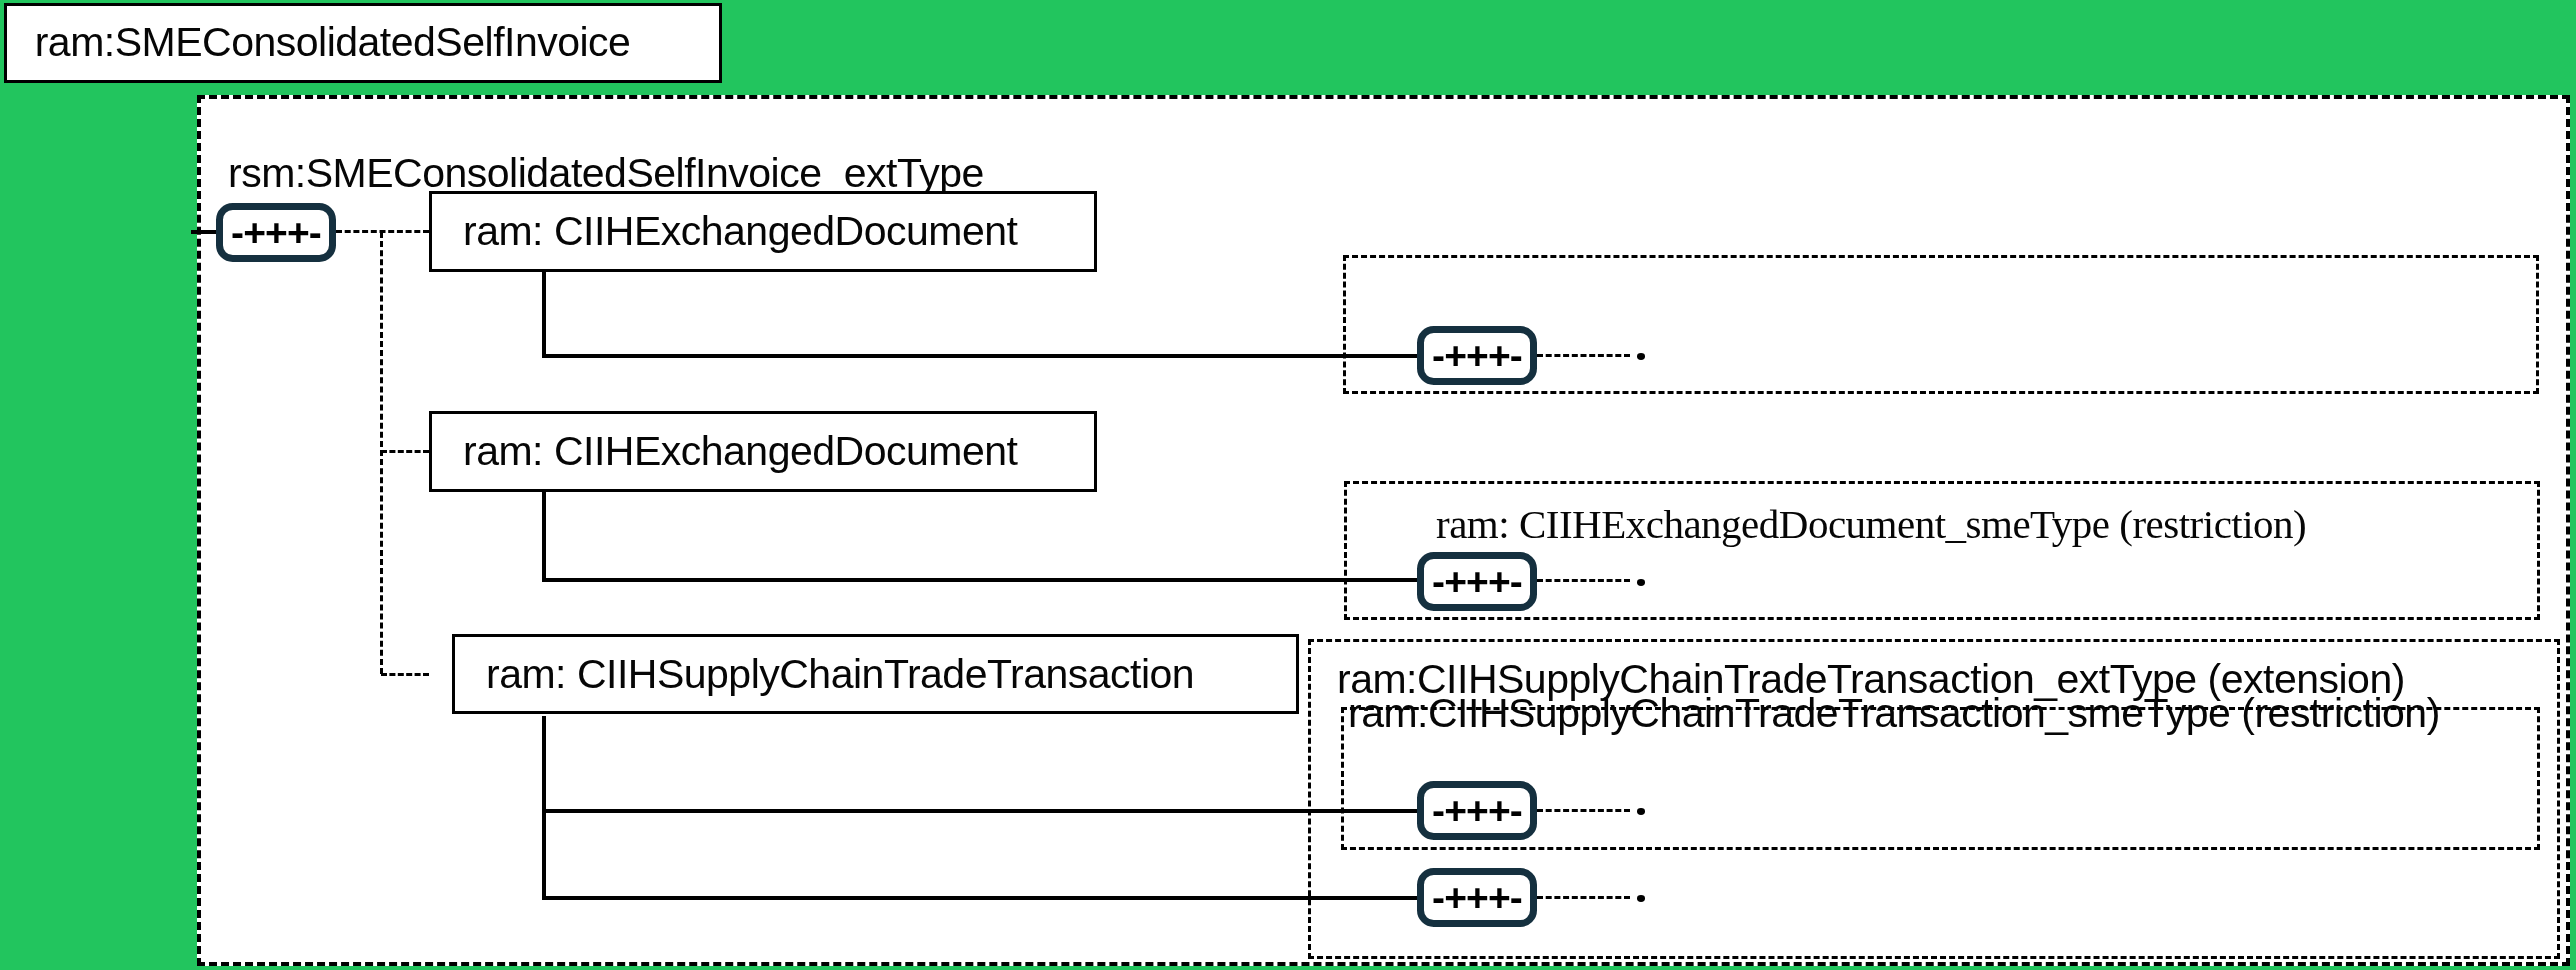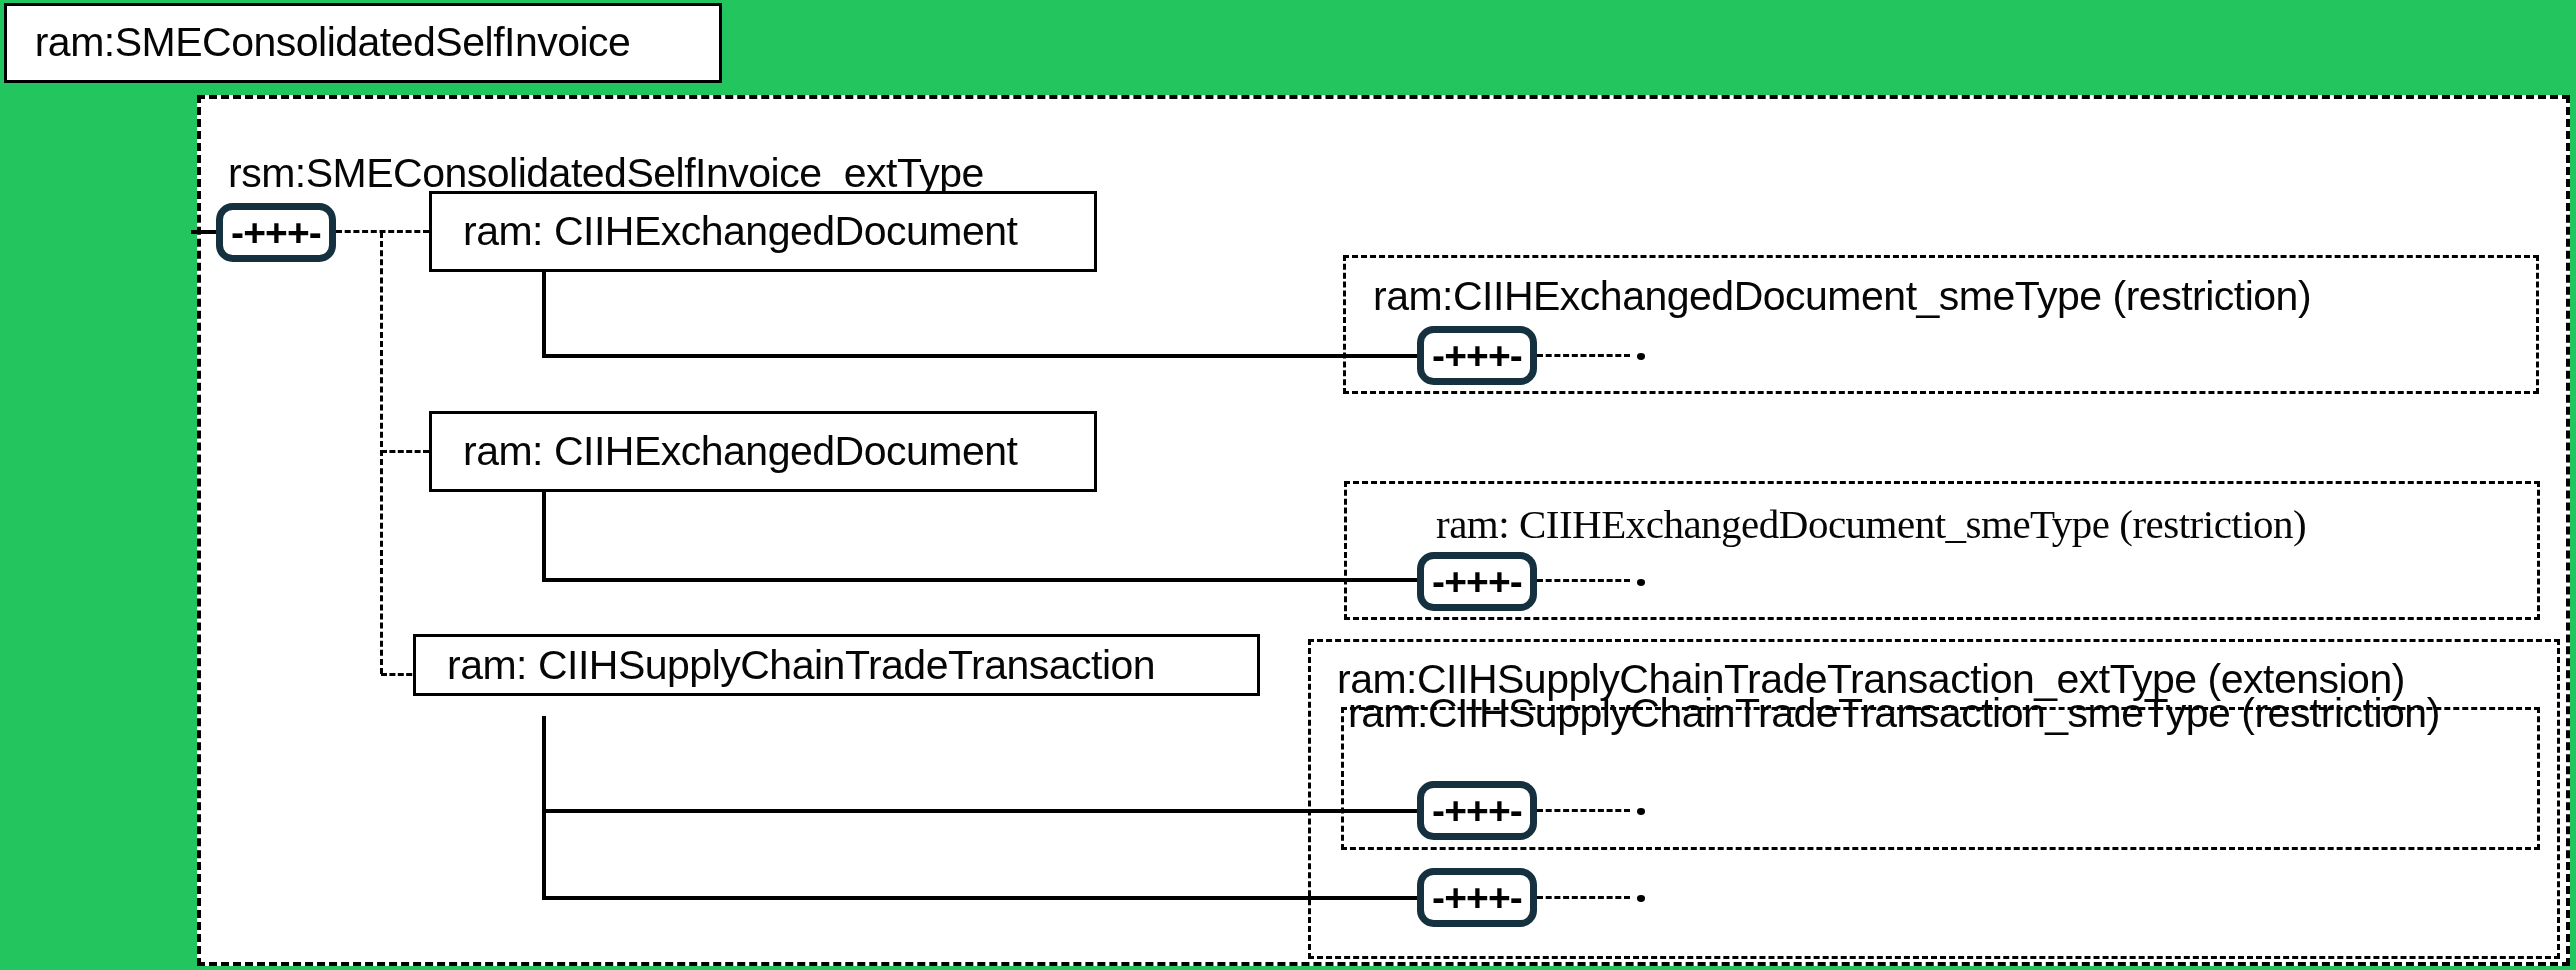--- a/index.html
+++ b/index.html
@@ -43,38 +43,37 @@
   <div class="hdash" style="left:381px;top:450px;width:48px;"></div>
   <div class="hdash" style="left:381px;top:673px;width:48px;"></div>
 
   <div class="box-solid z4" style="left:429px;top:191px;width:668px;height:81px;">
     <span class="lbl pad">ram: CIIHExchangedDocument</span>
   </div>
   <div class="vline" style="left:542px;top:272px;height:83px;"></div>
   <div class="hline" style="left:542px;top:354px;width:875px;"></div>
 
   <div class="box-dashed z2" style="left:1343px;top:255px;width:1196px;height:139px;"></div>
-  <div class="lbl flabel z4" style="left:1373px;top:274px;">ram:CIIHExchangedDocument_smeType (restriction)</div>
   <div class="conn" style="left:1417px;top:326px;">-+++-</div>
   <div class="hdash" style="left:1537px;top:354px;width:93px;"></div>
   <div class="dot" style="left:1637px;top:353px;"></div>
 
   <div class="box-solid z4" style="left:429px;top:411px;width:668px;height:81px;">
     <span class="lbl pad">ram: CIIHExchangedDocument</span>
   </div>
   <div class="vline" style="left:542px;top:492px;height:87px;"></div>
   <div class="hline" style="left:542px;top:578px;width:875px;"></div>
 
   <div class="box-dashed z2" style="left:1344px;top:481px;width:1196px;height:139px;"></div>
   <div class="lbl flabel z4" style="left:1436px;top:502px;font-family:Liberation Serif, serif;">ram: CIIHExchangedDocument_smeType (restriction)</div>
   <div class="conn" style="left:1417px;top:552px;">-+++-</div>
   <div class="hdash" style="left:1537px;top:579px;width:93px;"></div>
   <div class="dot" style="left:1637px;top:579px;"></div>
 
-  <div class="box-solid z4" style="left:413px;top:634px;width:847px;height:62px;">
+  <div class="box-solid z4" style="left:452px;top:634px;width:847px;height:80px;">
     <span class="lbl pad">ram: CIIHSupplyChainTradeTransaction</span>
   </div>
   <div class="vline" style="left:542px;top:716px;height:184px;"></div>
   <div class="hline" style="left:542px;top:809px;width:875px;"></div>
   <div class="hline" style="left:542px;top:896px;width:875px;"></div>
 
   <div class="box-dashed z2" style="left:1308px;top:639px;width:1252px;height:320px;"></div>
   <div class="lbl flabel z4" style="left:1337px;top:657px;text-align:center;">ram:CIIHSupplyChainTradeTransaction_extType (extension)</div>
 
   <div class="box-dashed z2" style="left:1341px;top:707px;width:1199px;height:143px;"></div>

